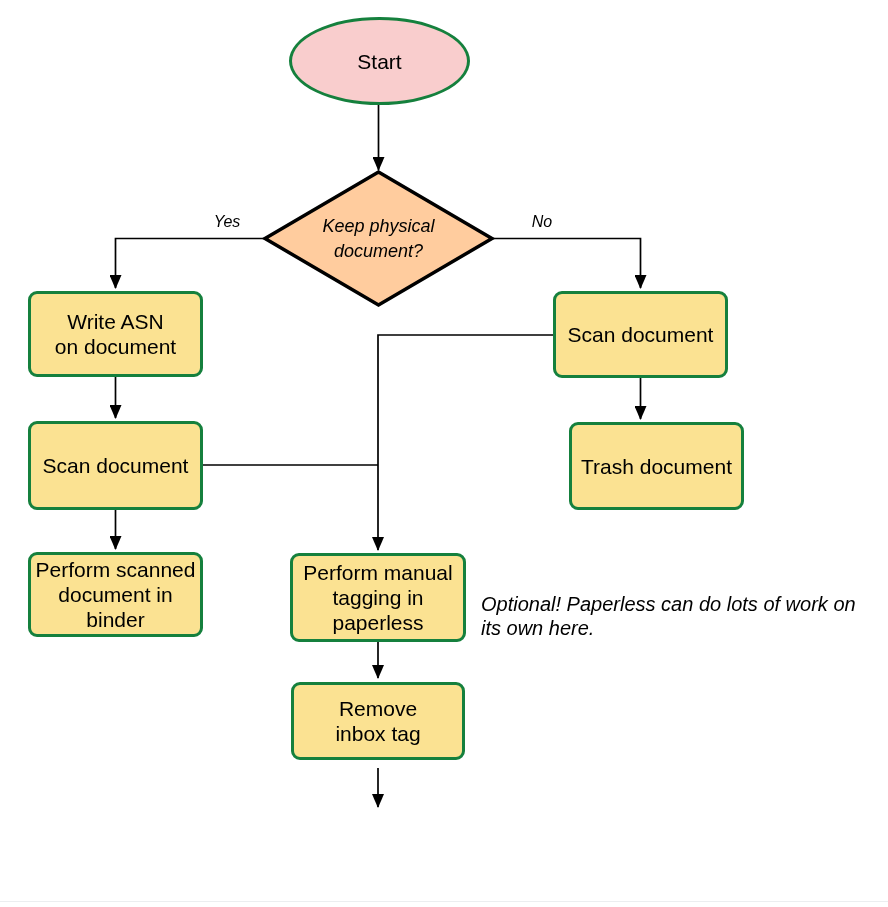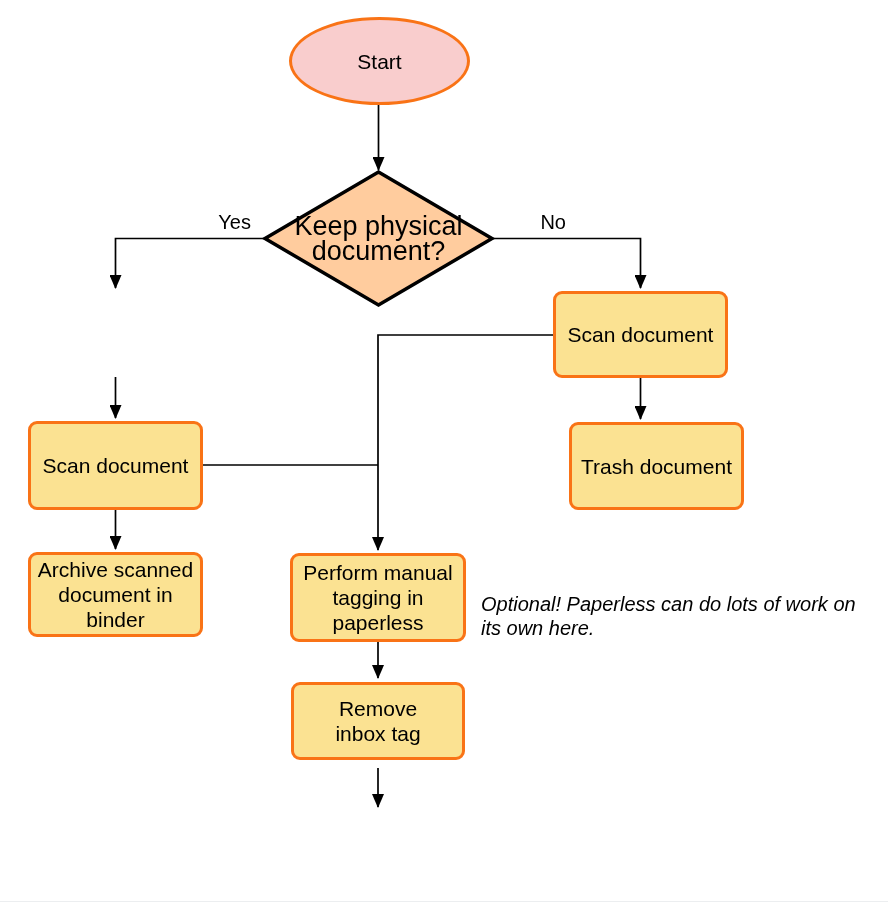--- a/index.html
+++ b/index.html
@@ -4,33 +4,33 @@
 <style>
   html,body { margin:0; padding:0; background:#ffffff; }
   .canvas {
     position:relative; width:888px; height:907px; background:#ffffff;
     font-family:"Liberation Sans", sans-serif; color:#000; overflow:hidden;
   }
   .edges { position:absolute; left:0; top:0; width:888px; height:907px; }
   .edge { fill:none; stroke:#000; stroke-width:1.7px; }
   .diamond { fill:#FFCC9E; stroke:#000; stroke-width:3.5px; }
   .node {
-    position:absolute; box-sizing:border-box; border:3px solid #f97316;
+    position:absolute; box-sizing:border-box; border:3px solid #15803d;
     display:flex; align-items:center; justify-content:center; text-align:center;
     font-size:21px; line-height:25px;
   }
   .node span { white-space:pre-line; }
   .process { background:#FBE292; border-radius:9px; }
   .terminal { background:#F9CDCD; border-radius:50%; }
   .decision-label {
     position:absolute; display:flex; align-items:center; justify-content:center;
-    text-align:center; font-size:27px; line-height:25px; white-space:pre-line;
+    text-align:center; font-size:18px; line-height:25px; white-space:pre-line;font-style:italic;
   }
   .edge-label {
-    position:absolute; font-size:20px; text-align:right; line-height:20px;
+    position:absolute; font-size:16px; text-align:center; line-height:20px;font-style:italic;
   }
   .annotation {
     position:absolute; left:481px; top:592px; width:412px;
     font-size:20px; line-height:24px; font-style:italic; white-space:pre-line;
   }
   .bottom-divider {
     position:absolute; left:0; top:901px; width:888px; height:1px; background:#eceef0;
   }
 </style>
 </head>
@@ -62,27 +62,31 @@
   <div class="node terminal" style="left:289px; top:17px; width:181px; height:88px;">
     <span>Start</span>
   </div>
 
   <div class="decision-label" style="left:278px; top:211px; width:201px; height:55px;">Keep physical
 document?</div>
 
   <div class="edge-label" style="left:203px; top:212px; width:48px;">Yes</div>
   <div class="edge-label" style="left:518px; top:212px; width:48px;">No</div>
 
+  <div class="node process" style="left:28px; top:291px; width:175px; height:86px;">
+    <span>Write ASN
+on document</span>
+  </div>
 
   <div class="node process" style="left:28px; top:421px; width:175px; height:89px;">
     <span>Scan document</span>
   </div>
 
   <div class="node process" style="left:28px; top:552px; width:175px; height:85px;">
-    <span>Archive scanned
+    <span>Perform scanned
 document in
 binder</span>
   </div>
 
   <div class="node process" style="left:553px; top:291px; width:175px; height:87px;">
     <span>Scan document</span>
   </div>
 
   <div class="node process" style="left:569px; top:422px; width:175px; height:88px;">
     <span>Trash document</span>

